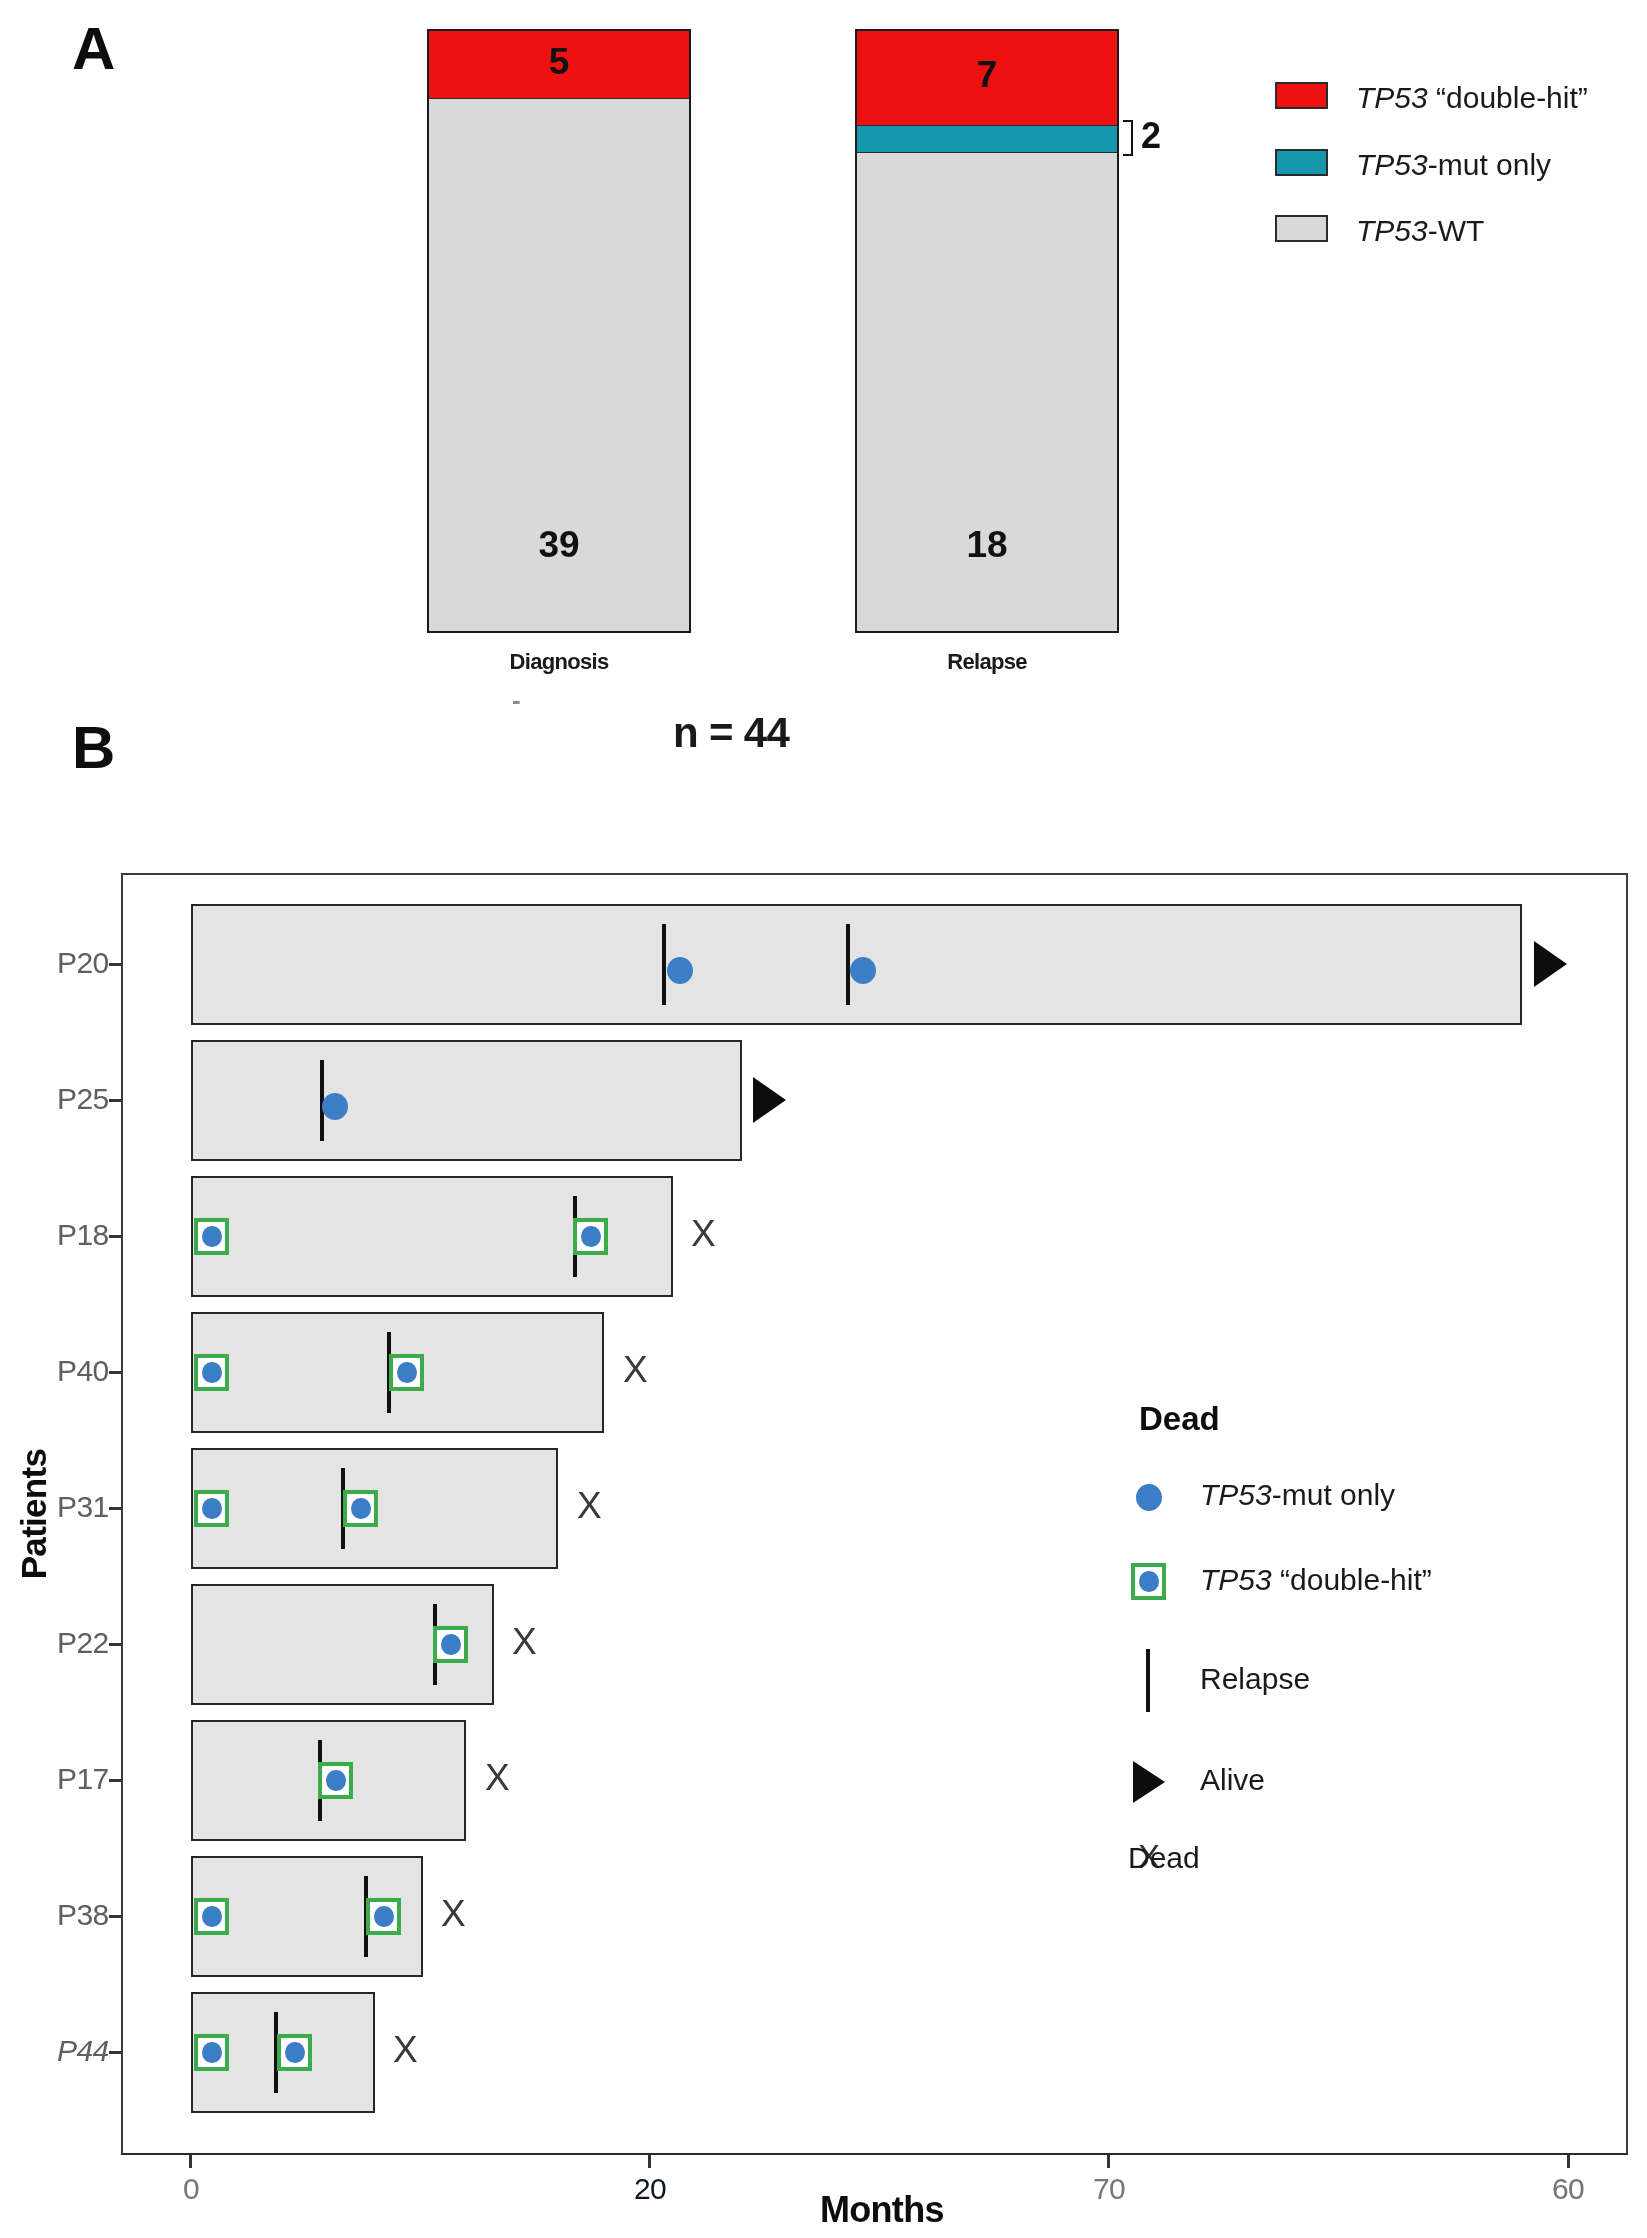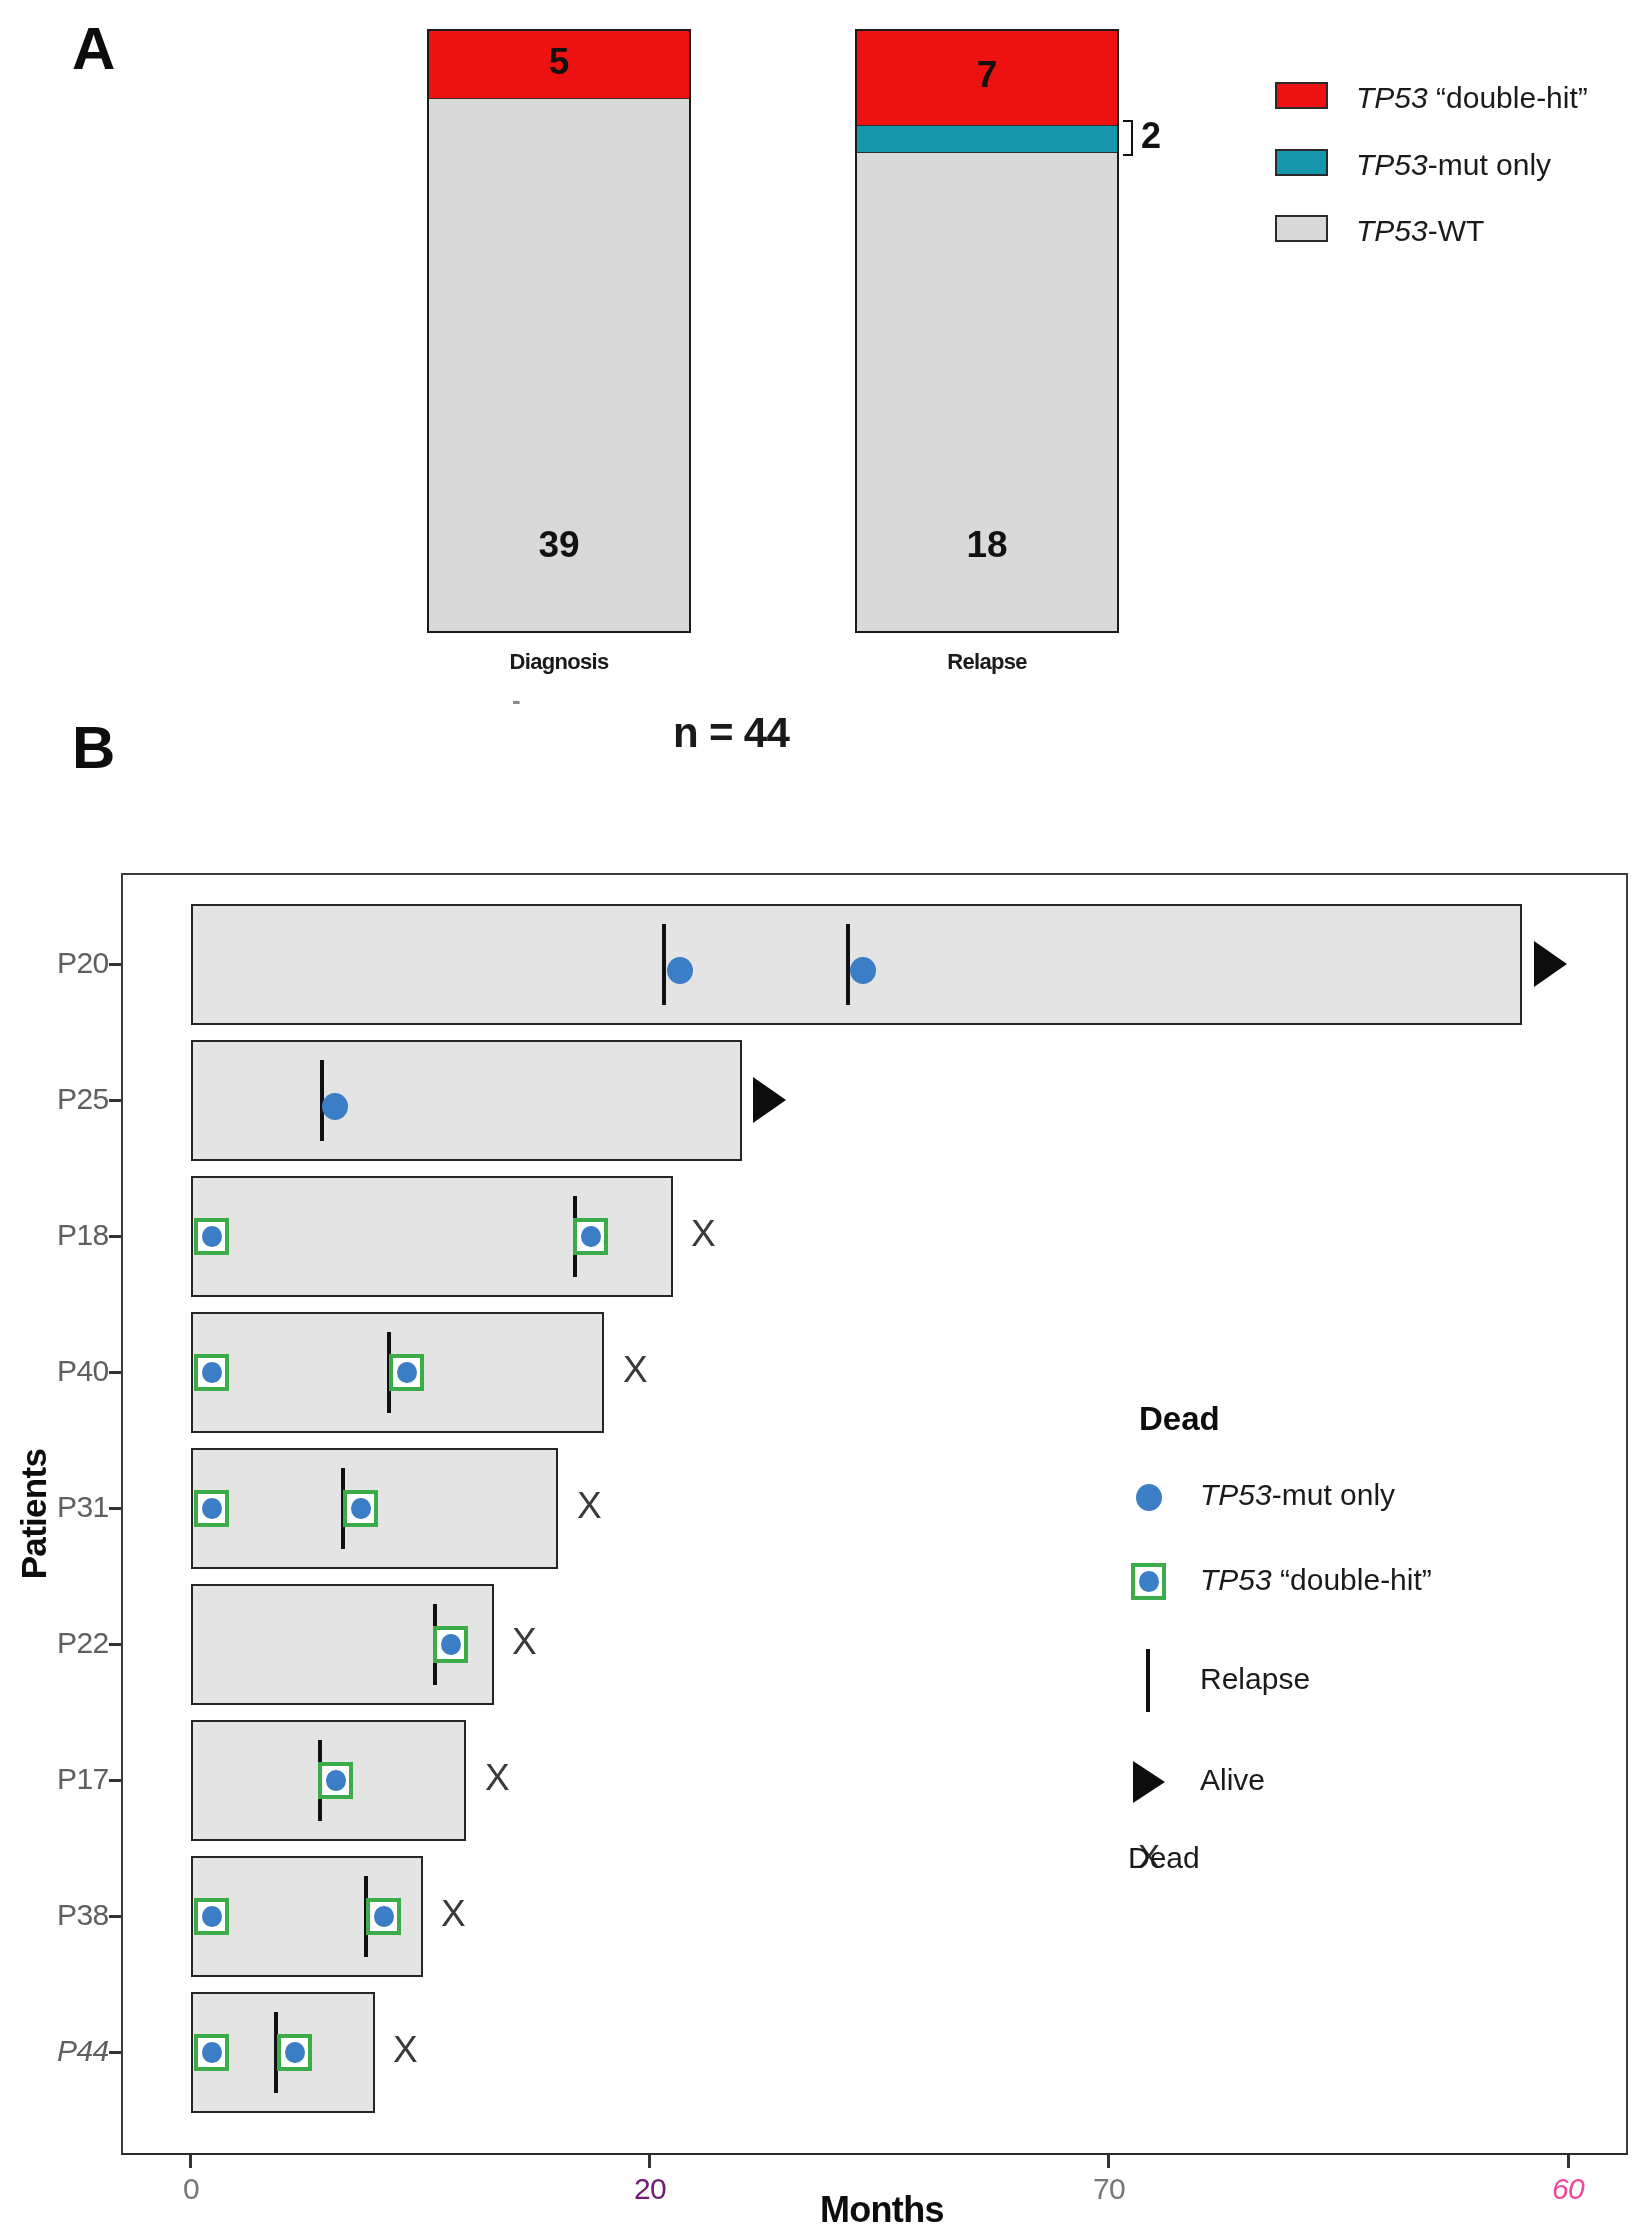--- a/index.html
+++ b/index.html
@@ -194,25 +194,25 @@
         <div class="sw-dh" style="left: 277px; top: 2034px; border-color: rgb(60, 171, 73);">
           <div class="sw-dh-dot" style="background: rgb(59, 126, 197);"></div>
         </div>
         <div class="sw-dead" style="left: 393px; top: 2029px;">X</div>
       </div>
     </div>
   <div id="bAxis">
       <div class="x-tick" style="left: 189px; top: 2155px;"></div>
       <div class="x-ticklabel" style="left: 155px; top: 2172px; color: rgb(118, 118, 118);">0</div>
       <div class="x-tick" style="left: 648px; top: 2155px;"></div>
-      <div class="x-ticklabel" style="left: 614px; top: 2172px; color: #701a75;">20</div>
+      <div class="x-ticklabel" style="left: 614px; top: 2172px; color: #0f172a;">20</div>
       <div class="x-tick" style="left: 1107px; top: 2155px;"></div>
       <div class="x-ticklabel" style="left: 1073px; top: 2172px; color: rgb(118, 118, 118);">70</div>
       <div class="x-tick" style="left: 1567px; top: 2155px;"></div>
-      <div class="x-ticklabel" style="left: 1532px; top: 2172px; color: #ec4899; font-style: italic;">60</div>
+      <div class="x-ticklabel" style="left: 1532px; top: 2172px; color: #737373;">60</div>
     </div>
   <div id="bLegend">
       <div class="ev-title" style="left: 1139px; top: 1400px;">Dead</div>
       <div>
         <div class="sw-dot" style="left: 1136px; top: 1484px; width: 26px; height: 27px; background: rgb(59, 126, 197);"></div>
         <div class="ev-text" style="left: 1200px; top: 1478px;"><i>TP53</i>-mut only</div>
       </div>
       <div>
         <div class="sw-dh" style="left: 1131px; top: 1563px; border-color: rgb(60, 171, 73);">
           <div class="sw-dh-dot" style="background: rgb(59, 126, 197);"></div>

